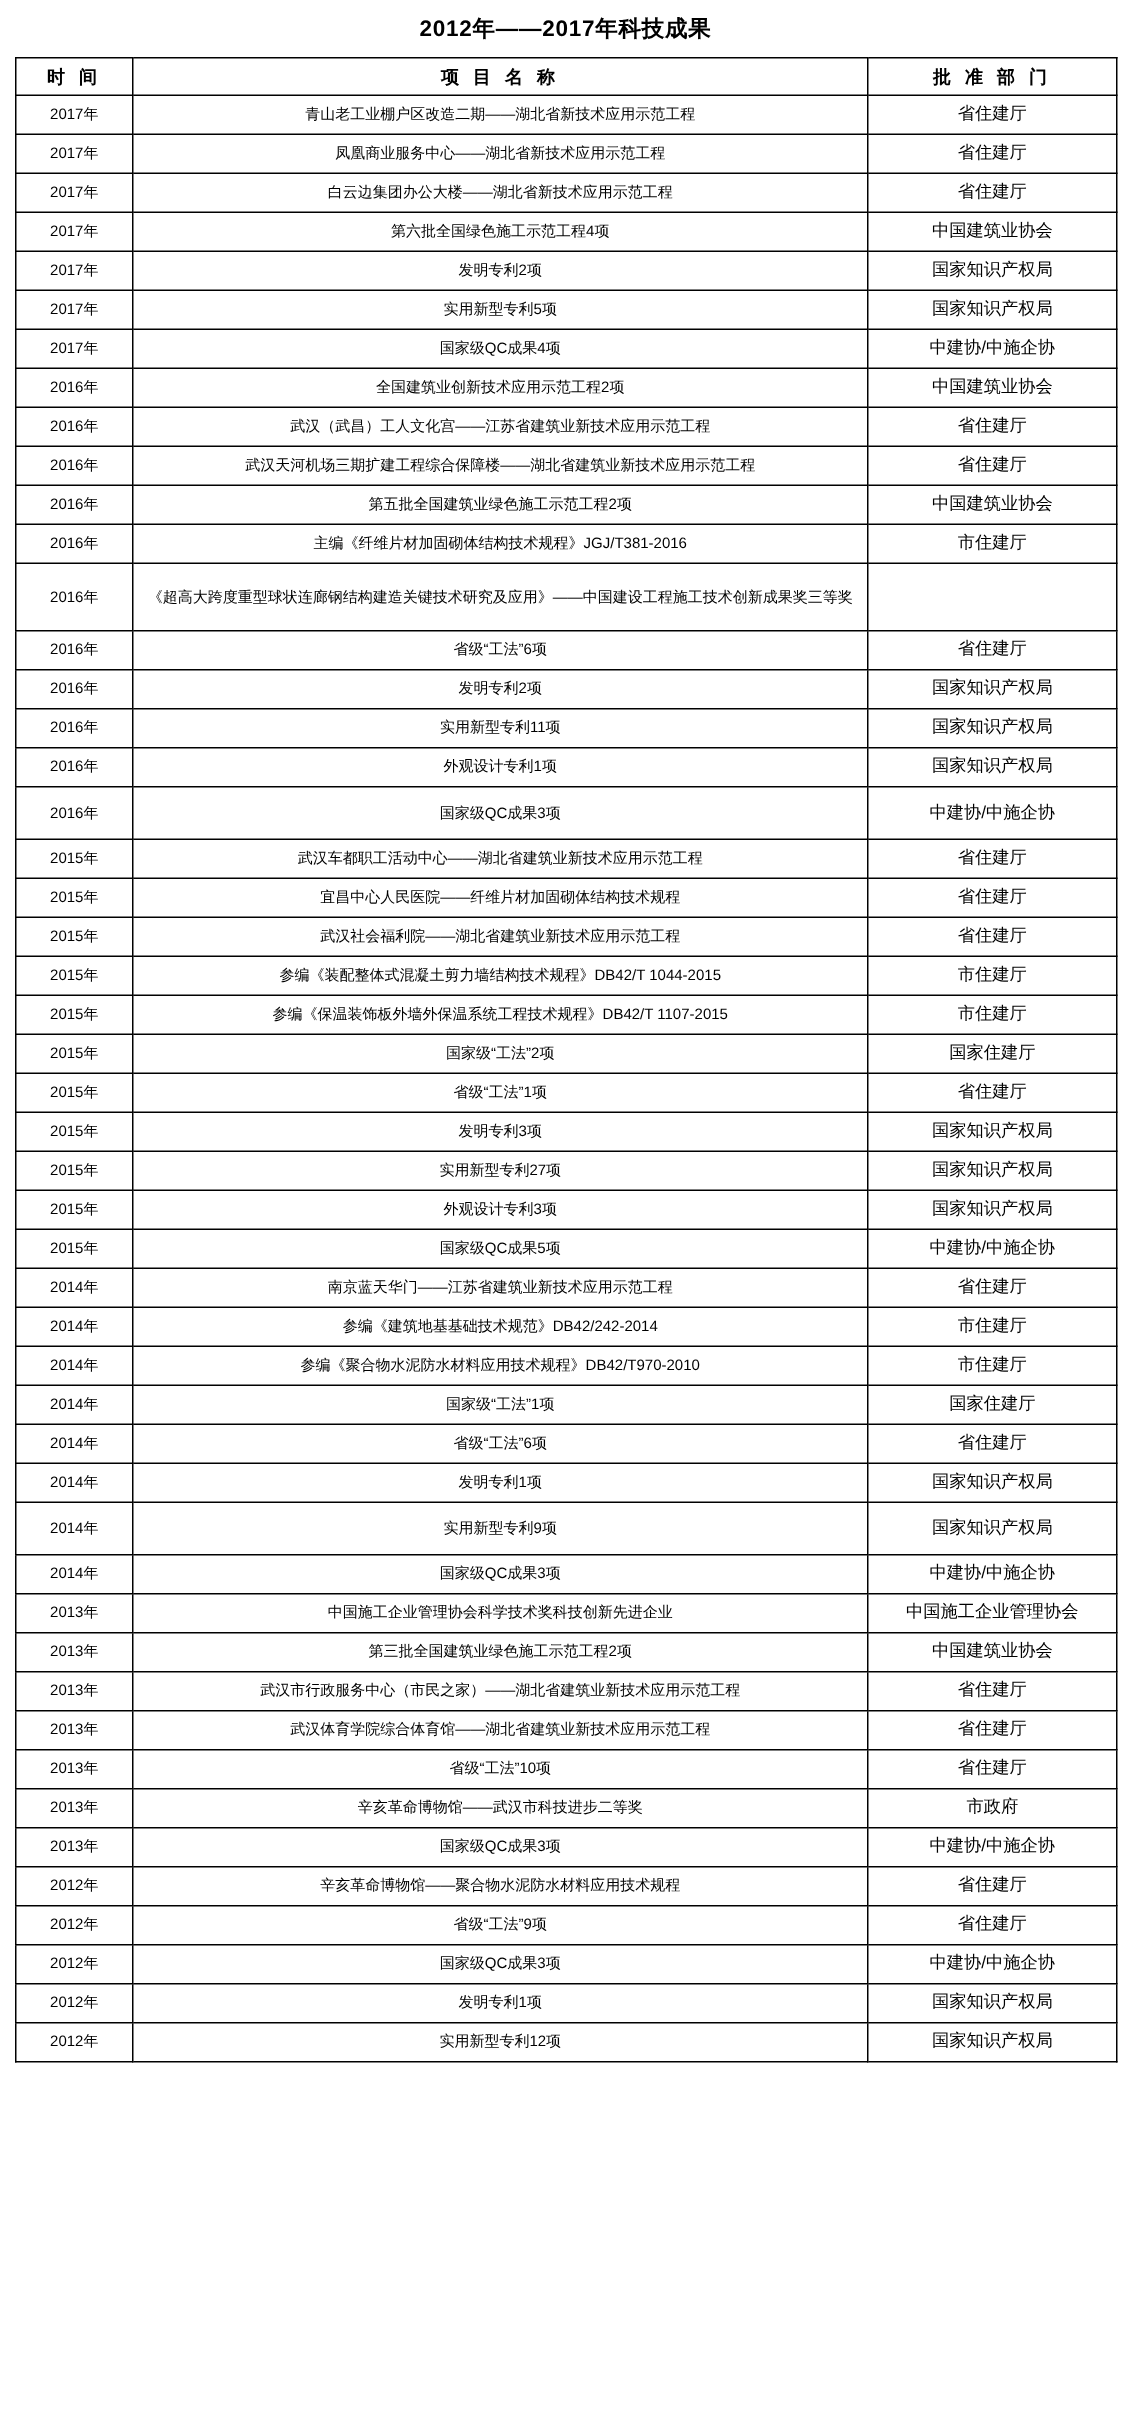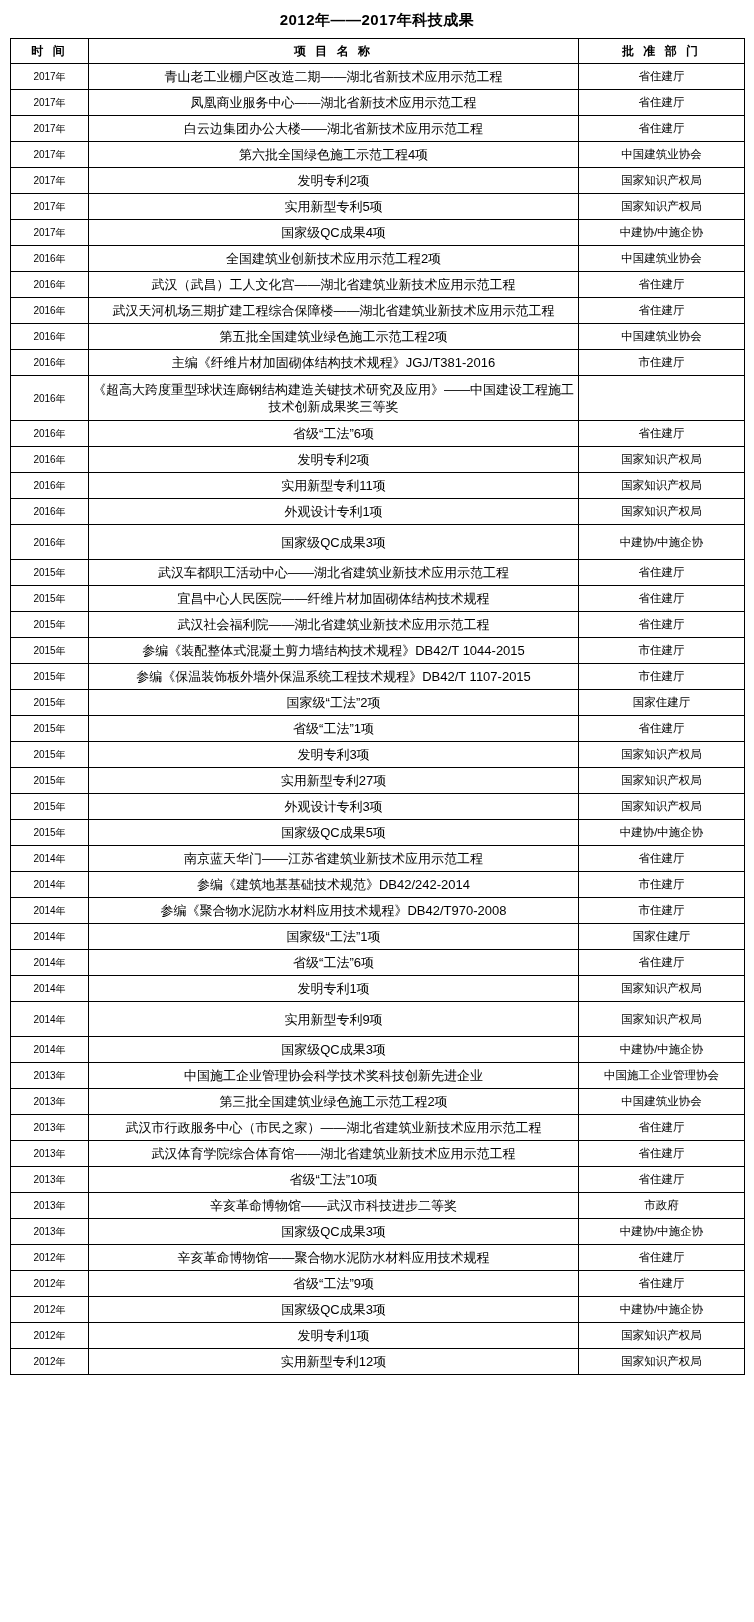--- a/index.html
+++ b/index.html
@@ -49,21 +49,21 @@
     letter-spacing: 3px;
   }
   td.cell {
     height: 25px;
     text-align: center;
     line-height: 15px;
     padding: 2px 3px;
     word-break: break-all;
   }
   td.cell.time { font-size: 10px; }
-  td.cell.name { font-size: 13px; }
+  td.cell.name { font-size: 10px; }
   td.cell.dept { font-size: 11.5px; margin-left: 36px; }
 
   tr.tall td.cell { height: 44px; }
   tr.tall td.cell.name { line-height: 17px; }
   tr.extra td.cell { height: 34px; }
 
   
   tr.dash-above td { border-top: 1px dashed #888888; }
 </style>
 </head>
@@ -122,21 +122,21 @@
           <td class="cell name">国家级QC成果4项</td>
           <td class="cell dept">中建协/中施企协</td>
         </tr>
         <tr>
           <td class="cell time">2016年</td>
           <td class="cell name">全国建筑业创新技术应用示范工程2项</td>
           <td class="cell dept">中国建筑业协会</td>
         </tr>
         <tr>
           <td class="cell time">2016年</td>
-          <td class="cell name">武汉（武昌）工人文化宫——湖北省建筑业新技术应用示范工程</td>
+          <td class="cell name">武汉（武昌）工人文化宫——江苏省建筑业新技术应用示范工程</td>
           <td class="cell dept">省住建厅</td>
         </tr>
         <tr>
           <td class="cell time">2016年</td>
           <td class="cell name">武汉天河机场三期扩建工程综合保障楼——湖北省建筑业新技术应用示范工程</td>
           <td class="cell dept">省住建厅</td>
         </tr>
         <tr>
           <td class="cell time">2016年</td>
           <td class="cell name">第五批全国建筑业绿色施工示范工程2项</td>
@@ -237,21 +237,21 @@
           <td class="cell name">南京蓝天华门——江苏省建筑业新技术应用示范工程</td>
           <td class="cell dept">省住建厅</td>
         </tr>
         <tr>
           <td class="cell time">2014年</td>
           <td class="cell name">参编《建筑地基基础技术规范》DB42/242-2014</td>
           <td class="cell dept">市住建厅</td>
         </tr>
         <tr>
           <td class="cell time">2014年</td>
-          <td class="cell name">参编《聚合物水泥防水材料应用技术规程》DB42/T970-2008</td>
+          <td class="cell name">参编《聚合物水泥防水材料应用技术规程》DB42/T970-2010</td>
           <td class="cell dept">市住建厅</td>
         </tr>
         <tr>
           <td class="cell time">2014年</td>
           <td class="cell name">国家级“工法”1项</td>
           <td class="cell dept">国家住建厅</td>
         </tr>
         <tr>
           <td class="cell time">2014年</td>
           <td class="cell name">省级“工法”6项</td>

